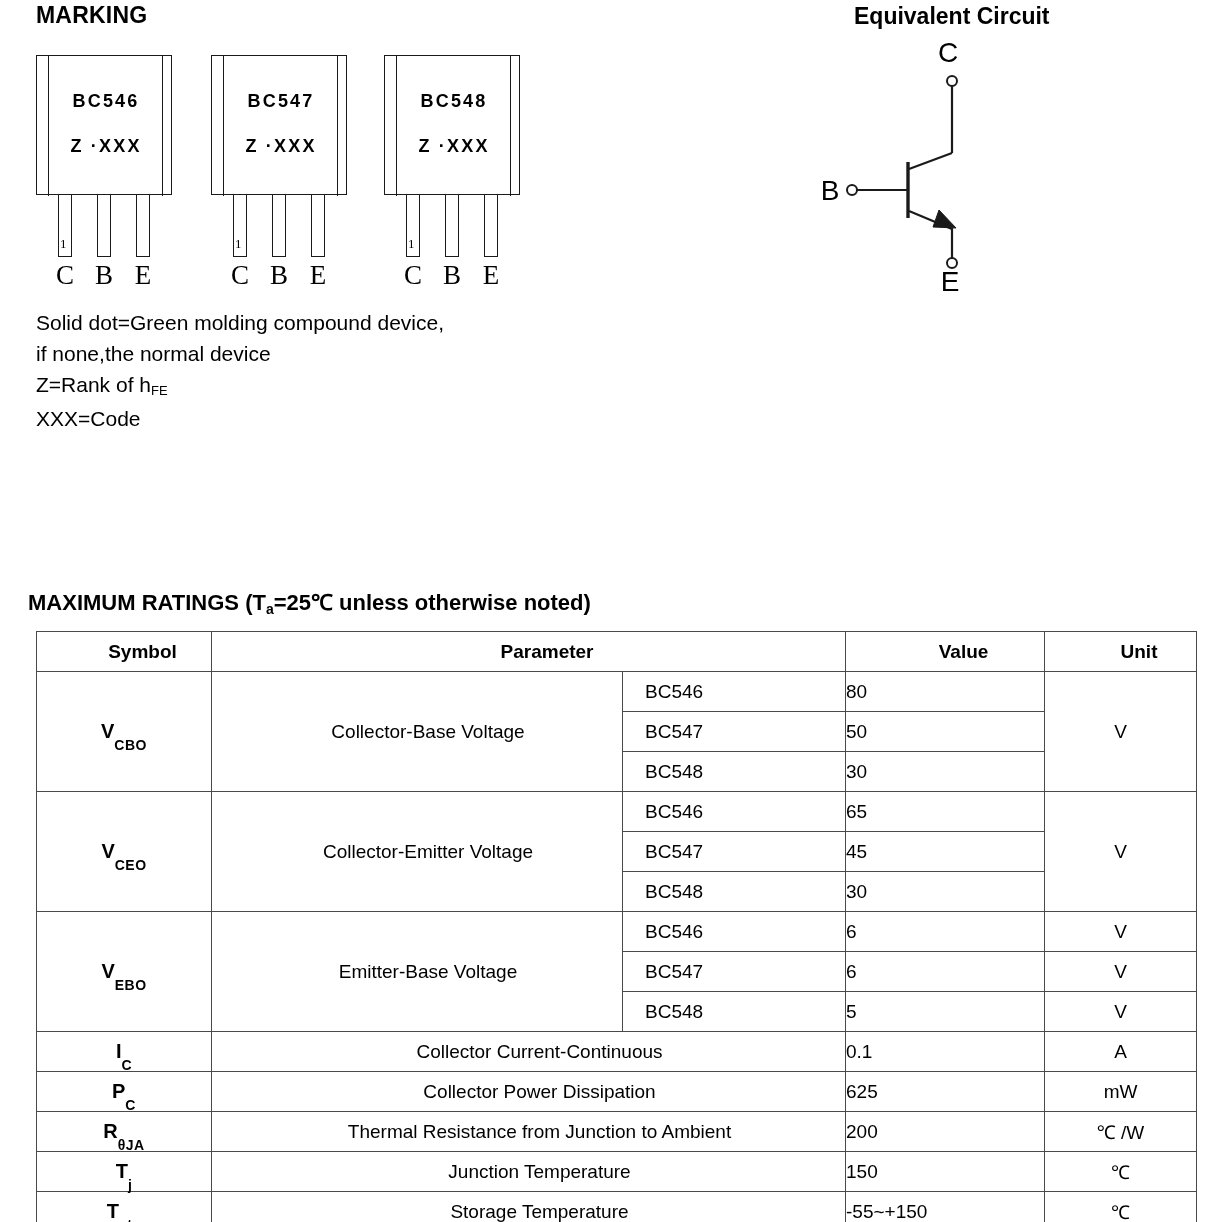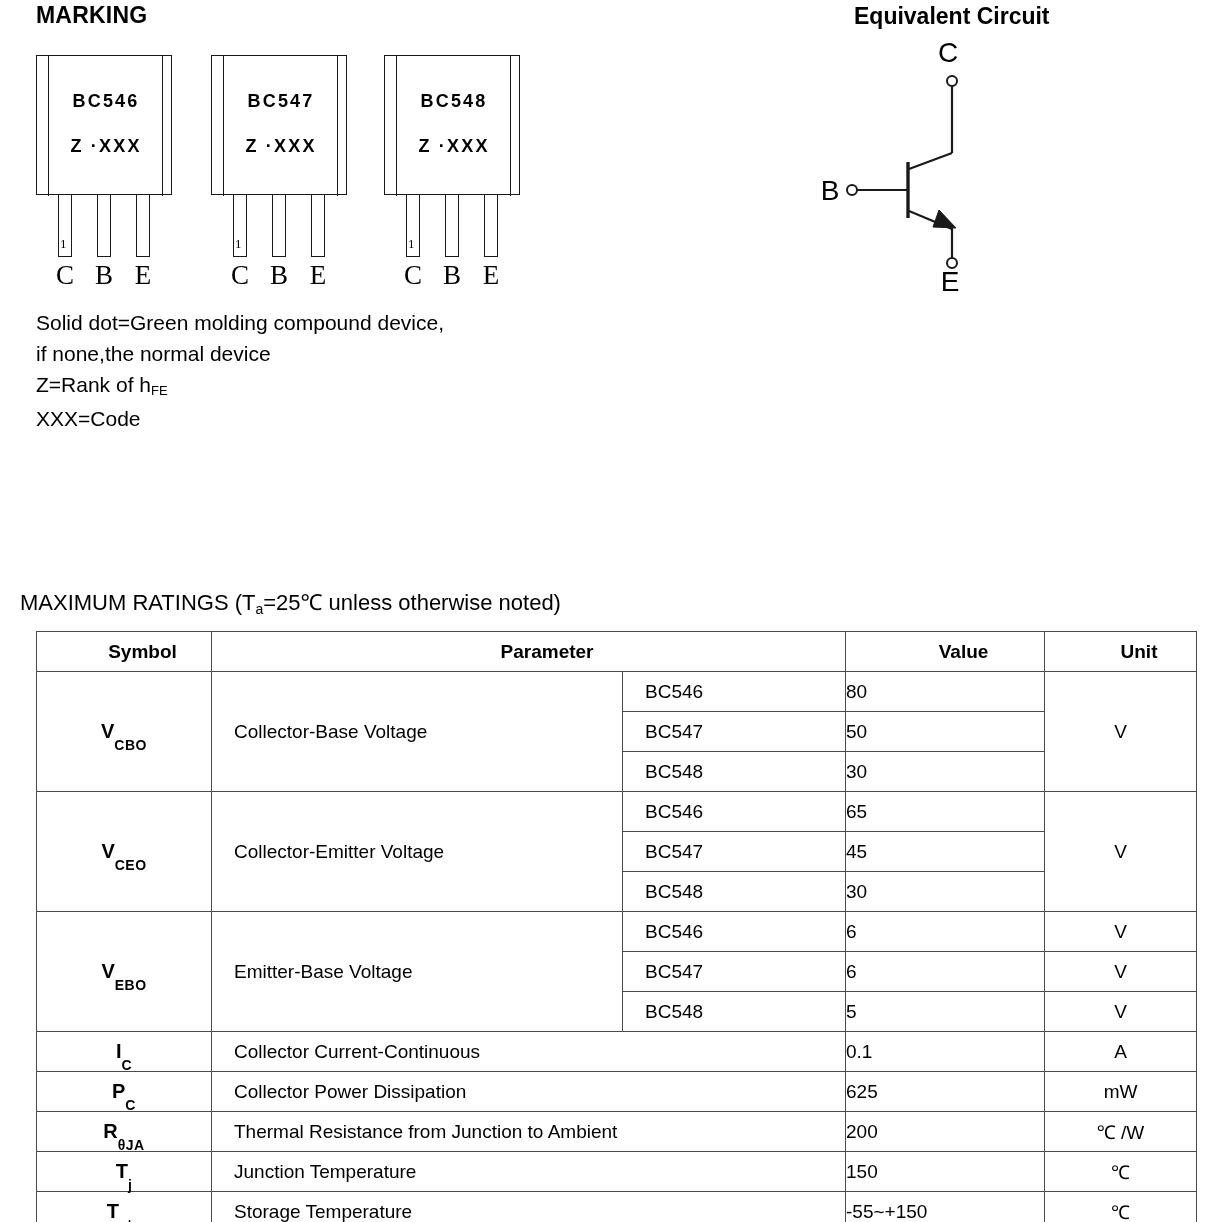--- a/index.html
+++ b/index.html
@@ -90,22 +90,22 @@
     line-height: 31px;
   }
   #notes .ln { white-space: nowrap; }
   #notes sub { font-size: 13px; vertical-align: baseline; position: relative; top: 3px; }
 
   
   #equiv-svg { left: 790px; top: 36px; }
 
   
   #ratings-title {
-    left: 20px; top: 586px;
-    font-size: 22px; font-weight: normal;
+    left: 28px; top: 586px;
+    font-size: 22px; font-weight: bold;
     white-space: nowrap;
     text-align: right;
   }
   #ratings-title sub { font-size: 14px; vertical-align: baseline; position: relative; top: 4px; }
 
   
   #ratings-table {
     position: absolute;
     left: 36px; top: 631px;
     width: 1160px;
@@ -130,21 +130,21 @@
     text-align: center;
     font-weight: bold;
     font-size: 20px;
   }
   #ratings-table .sym sub {
     font-size: 14px; font-weight: bold;
     vertical-align: baseline; position: relative; top: 12px;
     letter-spacing: 0.5px;
   }
   #ratings-table .param {
-    text-align: left;
+    text-align: center;
     padding-left: 22px;
   }
   #ratings-table .dev {
     text-align: left;
     padding-left: 22px;
   }
   #ratings-table .val { text-align: left; }
   #ratings-table .unit { text-align: center; }
   #ratings-table tr.devrow td { height: 39px; }
   #ratings-table tr.simple td { height: 39px; }

